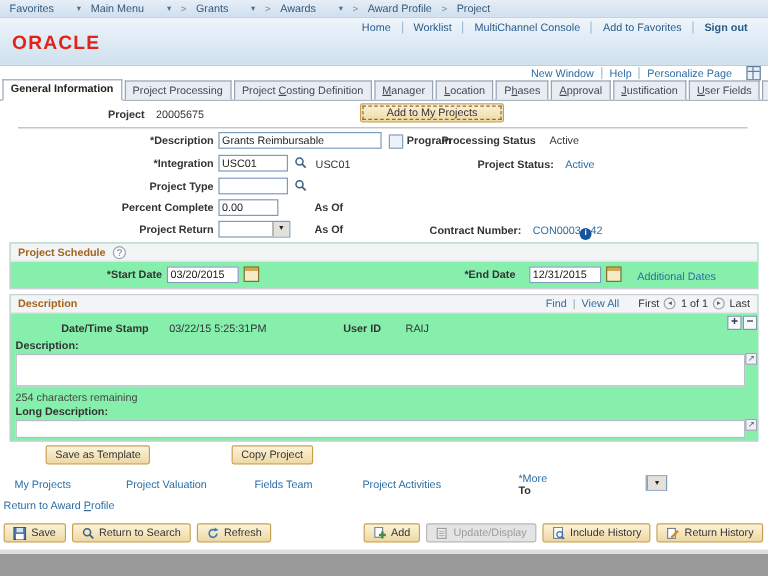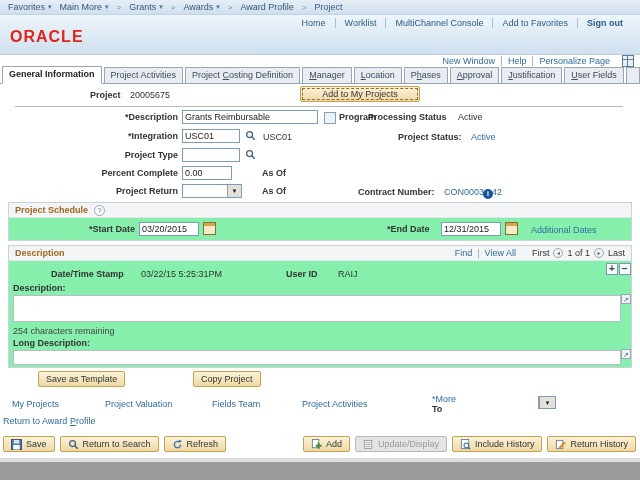--- a/index.html
+++ b/index.html
@@ -5,21 +5,21 @@
   html,body{margin:0;padding:0;background:#fff;}
   #screen{position:relative;width:640px;height:480px;overflow:hidden;background:#fff;
           font-family:"Liberation Sans",sans-serif;font-size:9px;color:#333;}
   .abs{position:absolute;}
   .lnk{color:#2d6da3;cursor:pointer;text-decoration:none;}
   .bld{font-weight:bold;}
   
   #bcbar{position:absolute;left:0;top:0;width:640px;height:15px;box-sizing:border-box;
          background:linear-gradient(#e6eef7,#d0dfee);border-bottom:1px solid #c0d3e4;
          display:flex;align-items:center;gap:8px;padding-left:8px;color:#33597c;}
-  .bc-item{display:inline-flex;align-items:center;gap:3px;cursor:pointer;}
+  .bc-item{display:inline-flex;align-items:center;gap:19px;cursor:pointer;}
   .bc-arrow{font-size:7px;color:#4c7396;}
   .bc-sep{color:#6c8aa5;font-size:8px;}
   
   #hdr{position:absolute;left:0;top:15px;width:640px;height:39px;
        background:linear-gradient(#eef5fb,#cfe0ee);border-bottom:1px solid #b9cfe2;}
   #logo{position:absolute;left:10px;top:13px;font-size:16px;font-weight:bold;color:#e2231a;letter-spacing:1px;}
   #toplinks{position:absolute;right:8px;top:3px;display:flex;align-items:center;}
   #toplinks .tl{color:#2a5a8a;padding:0 9px;}
   #toplinks .tl + .tl{border-left:1px solid #a3bed4;}
   #signout{color:#173a66;font-weight:bold;}
@@ -141,21 +141,21 @@
 </svg>
 
 <div id="screen">
 
   <div id="bcbar">
     <span class="bc-item">
       <span>Favorites</span>
       <span class="bc-arrow">▾</span>
     </span>
     <span class="bc-item">
-      <span>Main More</span>
+      <span>Main Menu</span>
       <span class="bc-arrow">▾</span>
     </span>
     <span class="bc-sep">&gt;</span>
     <span class="bc-item">
       <span>Grants</span>
       <span class="bc-arrow">▾</span>
     </span>
     <span class="bc-sep">&gt;</span>
     <span class="bc-item">
       <span>Awards</span>
@@ -184,21 +184,21 @@
 
   <div id="pagebar">
     <span class="pl lnk">New Window</span>
     <span class="pl lnk">Help</span>
     <span class="pl lnk">Personalize Page</span>
     <span class="gridicon"></span>
   </div>
 
   <div id="tabbar">
     <span class="tab active"><span>General Information</span><span class="key"></span><span></span></span>
-    <span class="tab"><span>Pro</span><span class="key">j</span><span>ect Activities</span></span>
+    <span class="tab"><span>Pro</span><span class="key">j</span><span>ect Processing</span></span>
     <span class="tab"><span>Project </span><span class="key">C</span><span>osting Definition</span></span>
     <span class="tab"><span></span><span class="key">M</span><span>anager</span></span>
     <span class="tab"><span></span><span class="key">L</span><span>ocation</span></span>
     <span class="tab"><span>P</span><span class="key">h</span><span>ases</span></span>
     <span class="tab"><span></span><span class="key">A</span><span>pproval</span></span>
     <span class="tab"><span></span><span class="key">J</span><span>ustification</span></span>
     <span class="tab"><span></span><span class="key">U</span><span>ser Fields</span></span>
     <span class="tab"><span></span></span>
 
   </div>

